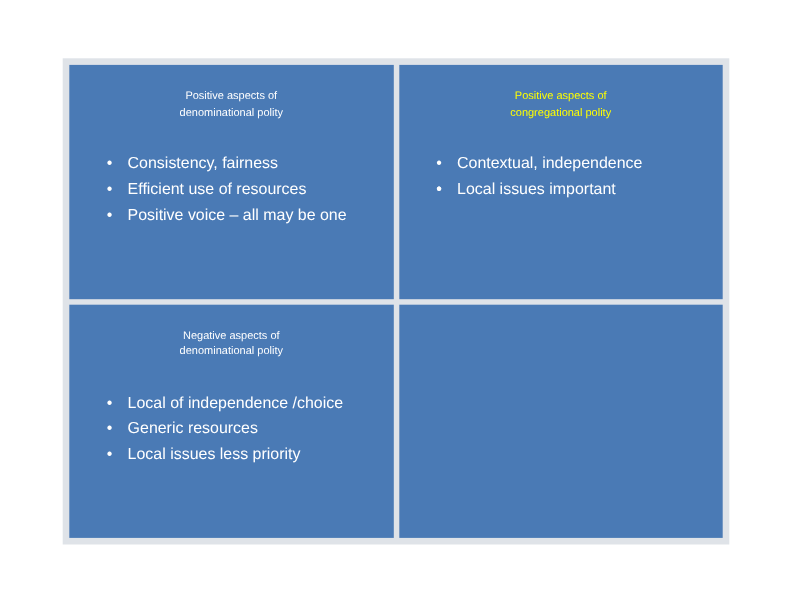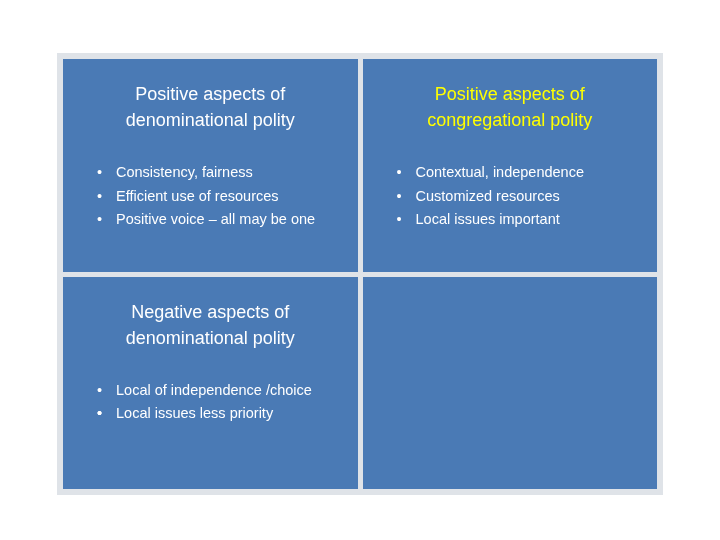--- a/index.html
+++ b/index.html
@@ -46,21 +46,21 @@
 
   .cell {
     background: #4a7ab5;
     box-sizing: border-box;
     padding: 22px 26px 10px 26px;
     overflow: hidden;
   }
 
   .cell-title {
     text-align: center;
-    font-size: 18px;
+    font-size: 10px;
     line-height: 1.45;
     color: #ffffff;
     margin: 0 0 28px 0;
     white-space: pre-line;
   }
 
   .cell-title.accent {
     color: #ffff00;
   }
 
@@ -111,31 +111,31 @@
           <li><span class="bullet-dot">•</span><span>Efficient use of resources</span></li>
           <li><span class="bullet-dot">•</span><span>Positive voice – all may be one</span></li>
         </ul>
       </div>
 
       <div class="cell col-right">
         <div class="cell-title accent">Positive aspects of
 congregational polity</div>
         <ul class="bullets">
           <li><span class="bullet-dot">•</span><span>Contextual, independence</span></li>
-          <li><span class="bullet-dot">•</span><span>Customized resources</span></li>
+          <li><span class="bullet-dot">•</span></li>
           <li><span class="bullet-dot">•</span><span>Local issues important</span></li>
         </ul>
       </div>
 
       <div class="cell col-left">
         <div class="cell-title">Negative aspects of
 denominational polity</div>
         <ul class="bullets">
           <li><span class="bullet-dot">•</span><span>Local of independence /choice</span></li>
-          <li><span class="bullet-dot">•</span></li>
+          <li><span class="bullet-dot">•</span><span>Generic resources</span></li>
           <li><span class="bullet-dot">•</span><span>Local issues less priority</span></li>
         </ul>
       </div>
 
       <div class="cell col-right empty"></div>
 
     </div>
   </div>
 </div>
 

